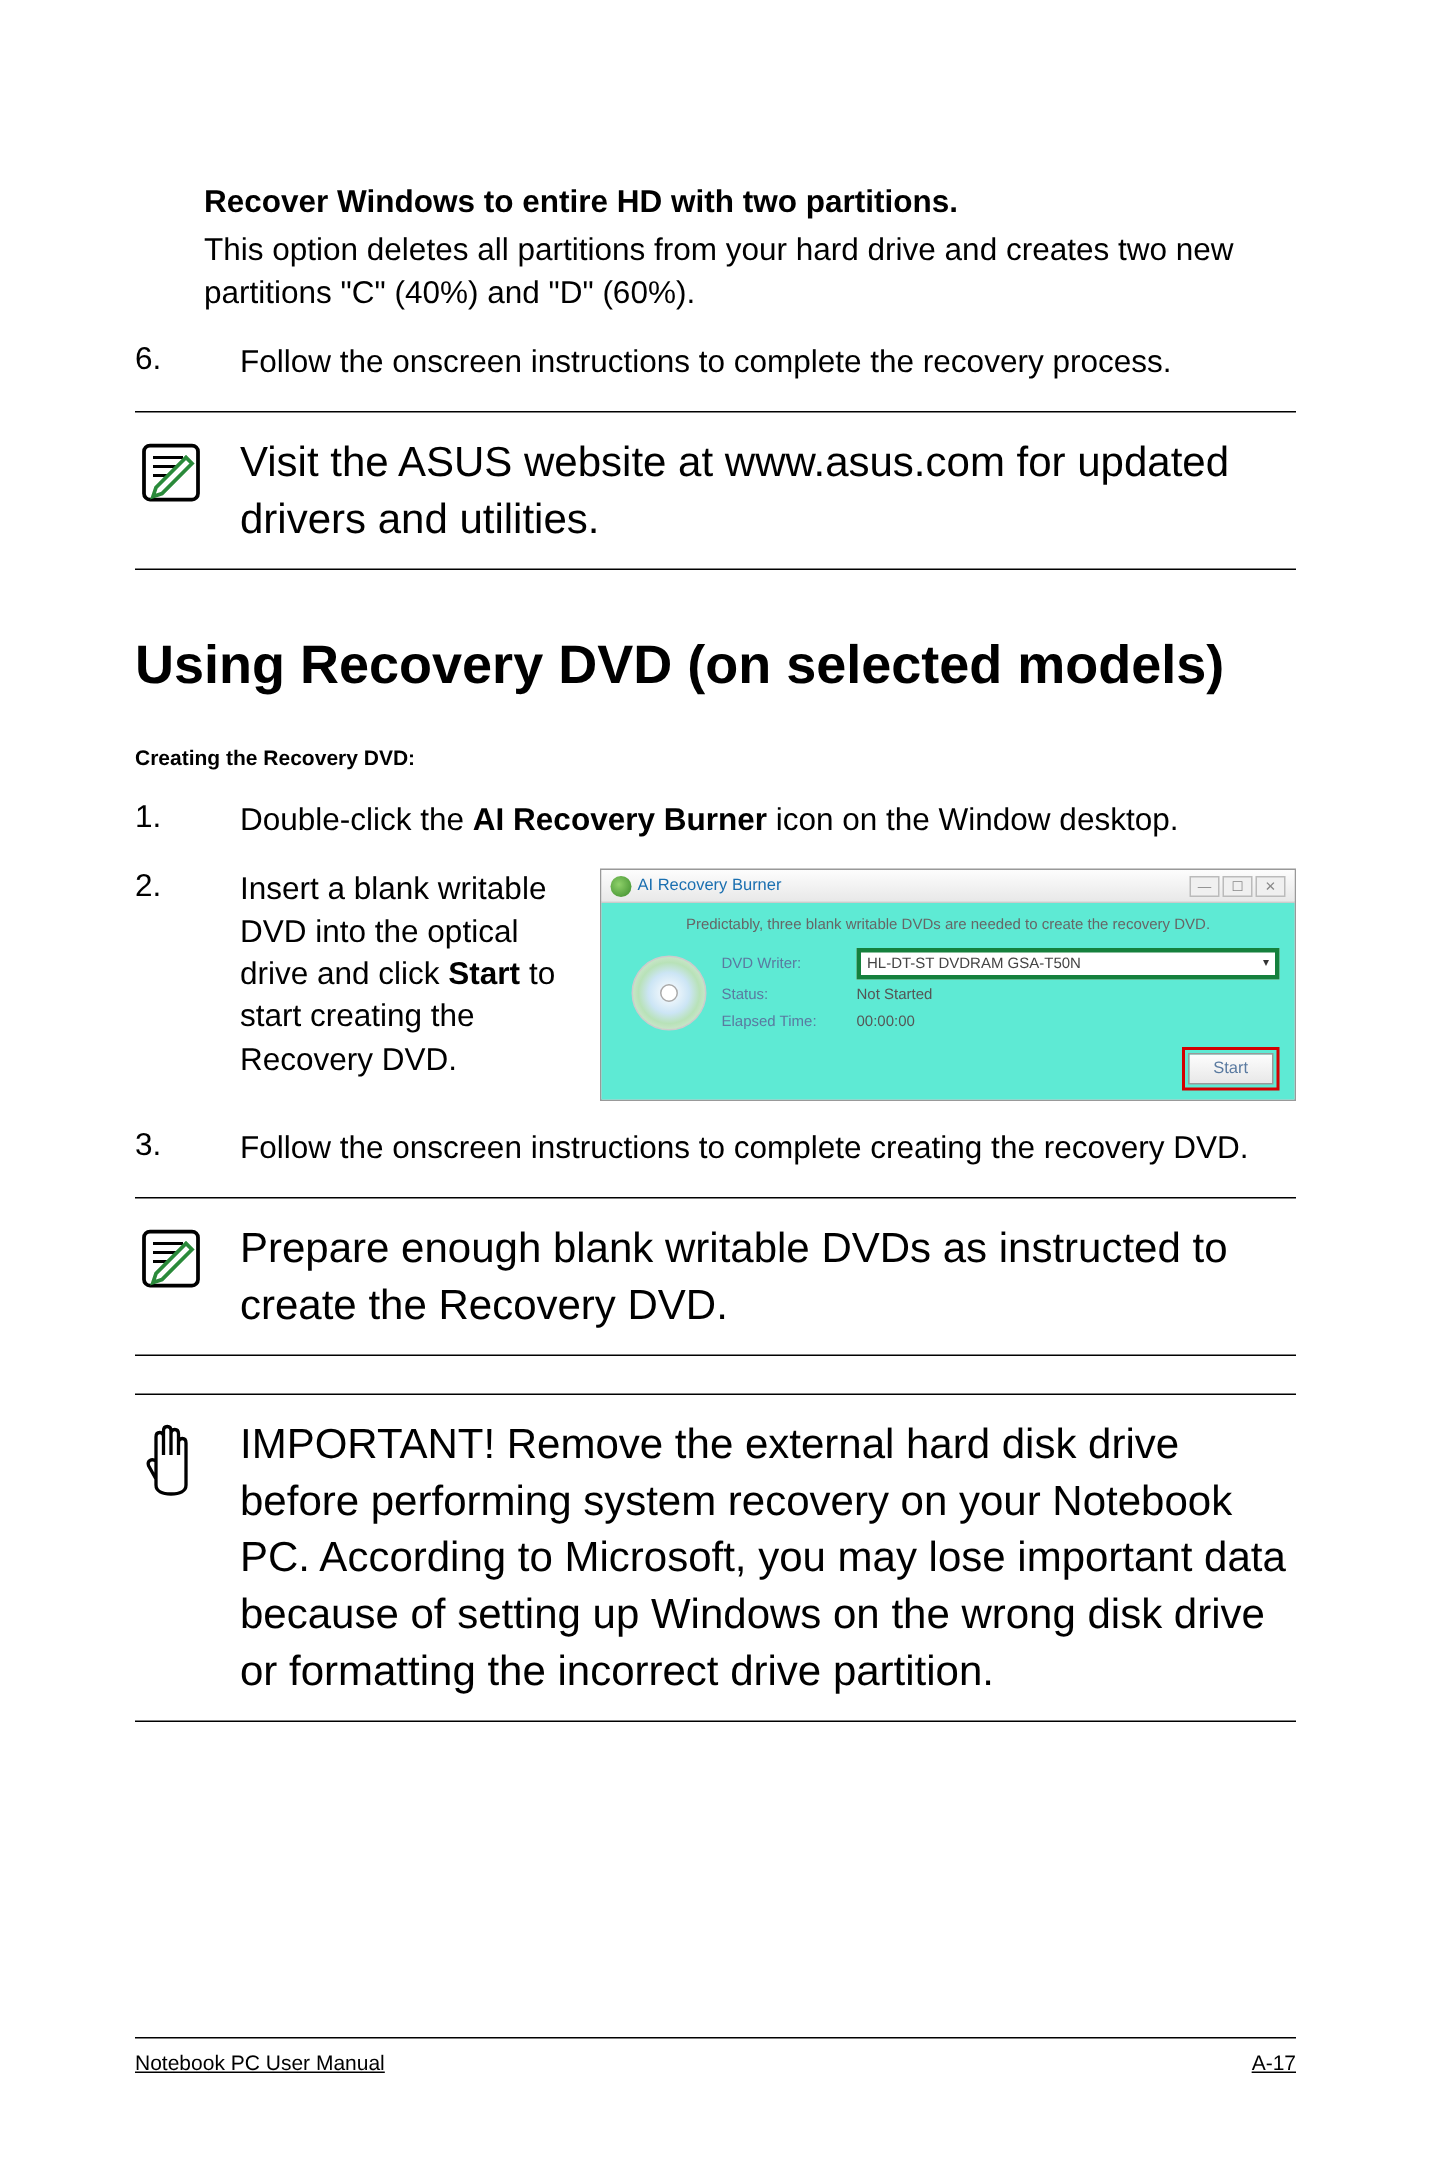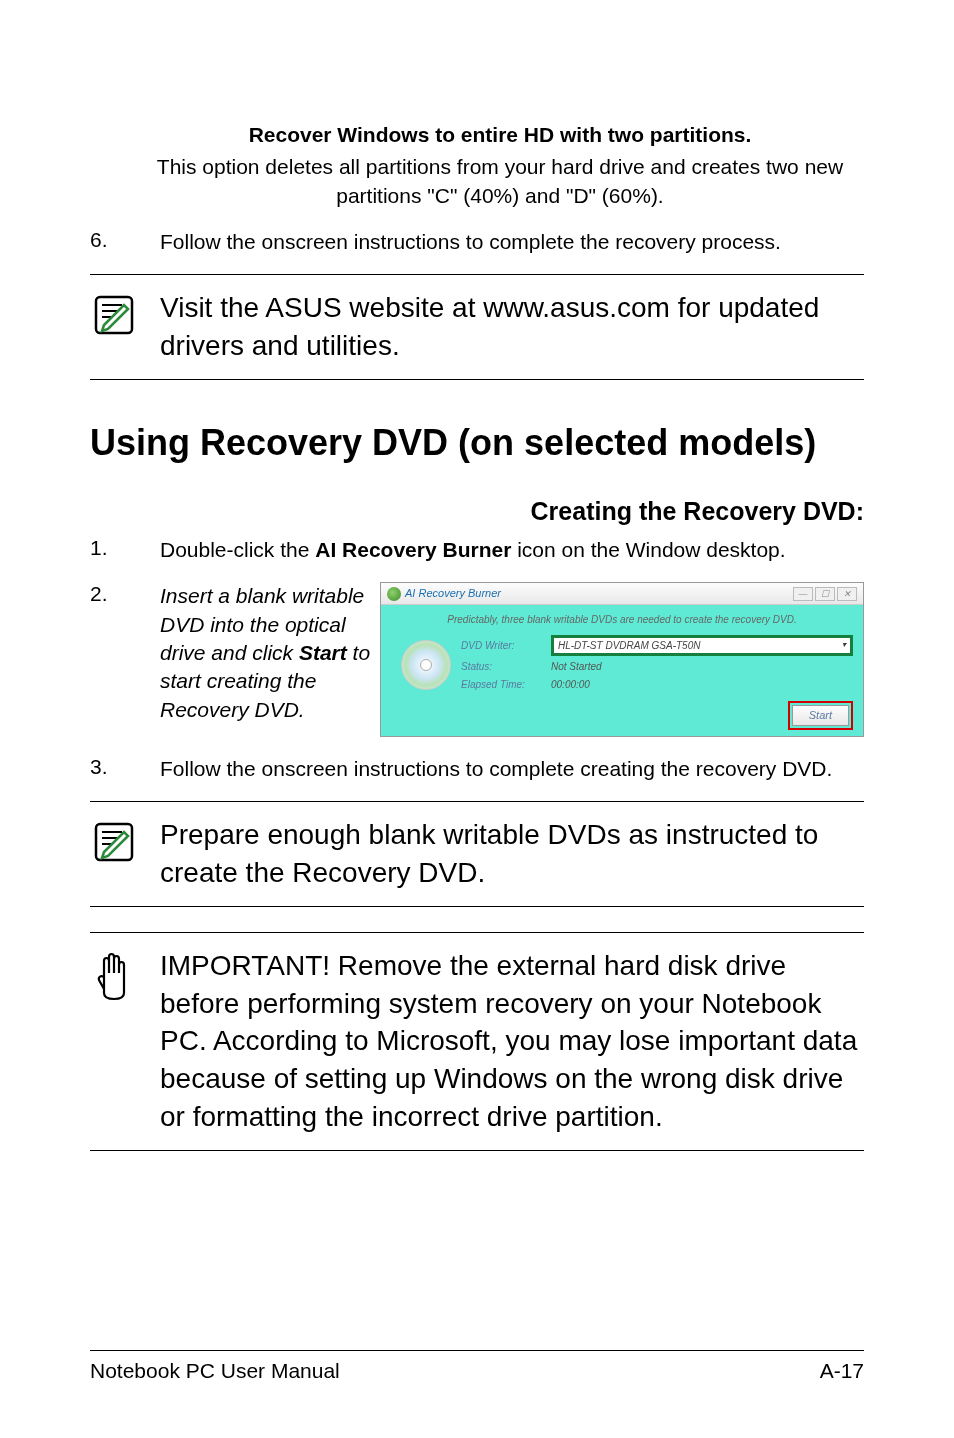--- a/index.html
+++ b/index.html
@@ -12,21 +12,20 @@
       background: #fff;
       width: 954px;
       height: 1438px;
       padding: 120px 90px 60px 90px;
       position: relative;
       color: #000;
     }
     .indent-block {
       margin-left: 46px;
       margin-bottom: 18px;
-      text-align: center;
     }
     .bold-heading {
       font-weight: bold;
       font-size: 21px;
       line-height: 1.4;
     }
     .body-text {
       font-size: 21px;
       line-height: 1.35;
       margin-top: 4px;
@@ -73,28 +72,27 @@
       width: 48px;
       height: 52px;
     }
     h2.section-title {
       font-size: 36px;
       font-weight: bold;
       margin: 30px 0 30px 0;
       line-height: 1.3;
     }
     h3.subsection {
-      font-size: 25px;
+      font-size: 14px;
       font-weight: bold;
-      margin-bottom: 10px;
-      text-align: right;
+      margin-bottom: 20px;
     }
     .row-with-image {
       display: flex;
-      font-style: italic;
+      gap: 20px;
     }
     .row-with-image .text-col {
       width: 220px;
       flex-shrink: 0;
       font-size: 21px;
       line-height: 1.35;
     }
     .row-with-image .image-col {
       flex: 1;
     }
@@ -231,21 +229,22 @@
     }
     .footer {
       position: absolute;
       bottom: 55px;
       left: 90px;
       right: 90px;
       border-top: 1px solid #000;
       padding-top: 8px;
       display: flex;
       justify-content: space-between;
-      font-size: 21px;
+      font-size: 14px;
+      text-decoration: underline;
     }
     .bold-inline { font-weight: bold; }
   </style>
 </head>
 <body>
 
 <div class="indent-block">
   <div class="bold-heading">Recover Windows to entire HD with two partitions.</div>
   <div class="body-text">This option deletes all partitions from your hard drive and creates two new partitions "C" (40%) and "D" (60%).</div>
 </div>

